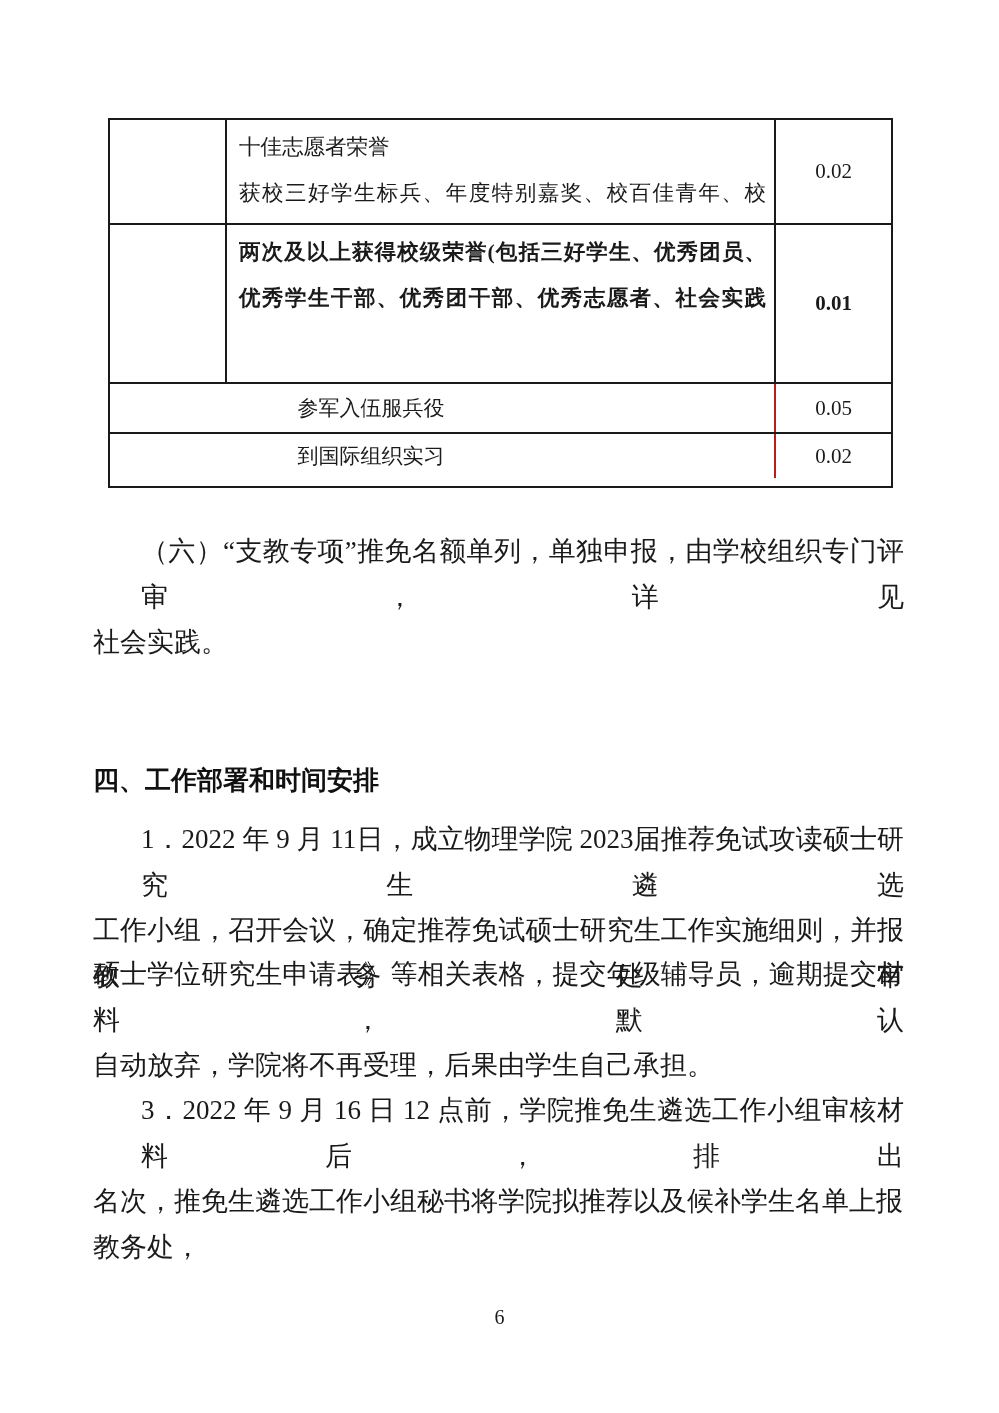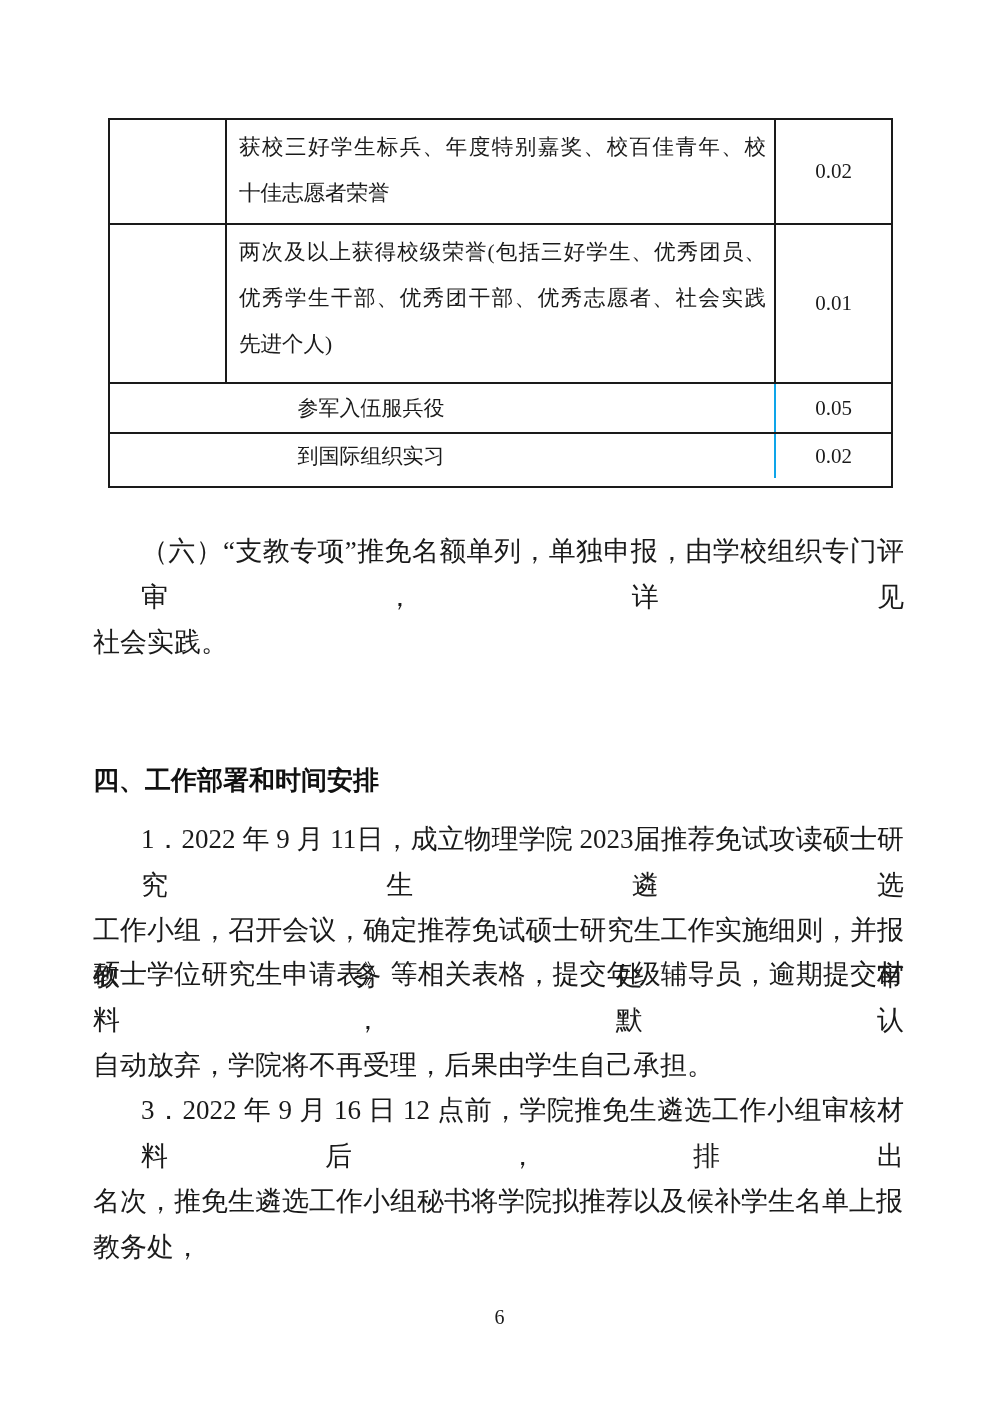--- a/index.html
+++ b/index.html
@@ -16,40 +16,40 @@
   .doc-table{
     position:absolute;left:108px;top:118px;
     width:785px;height:370px;
     border:2px solid #1a1a1a;
     box-sizing:border-box;
     display:flex;flex-direction:column;
   }
   .t-row{display:flex;box-sizing:border-box;}
   .t-row + .t-row{border-top:2px solid #1a1a1a;}
   .row-a{height:103px;}
-  .row-b{height:159px;}
+  .row-b{height:159px;font-weight:bold;}
   .row-c{height:50px;}
   .row-d{height:46px;}
   .t-cell{box-sizing:border-box;}
   .t-col1{width:117px;border-right:2px solid #1a1a1a;}
   .t-col2{
     width:549px;border-right:2px solid #1a1a1a;
     padding:4px 8px 0 12px;
     font-size:21.5px;line-height:46px;
   }
   .t-col2 .cell-line{text-align:justify;}
   .t-col2 .cell-line.full{text-align-last:justify;}
   .t-val{
     flex:1;
     display:flex;align-items:center;justify-content:center;
     font-size:21px;
     border-radius:14px;
   }
   .t-merged{
-    width:666px;border-right:2px solid #0ea5e9;
+    width:666px;border-right:2px solid #b91c1c;
     display:flex;align-items:center;justify-content:center;
     padding-right:142px;
     font-size:21px;
   }
   
   .para{
     position:absolute;left:93px;width:811px;
     font-size:27px;line-height:45.5px;
   }
   .b-line{min-height:45.5px;}
@@ -71,32 +71,31 @@
 </head>
 <body>
 
 <div class="page">
 
   <div class="doc-table">
 
     <div class="t-row row-a">
       <div class="t-cell t-col1"></div>
       <div class="t-cell t-col2">
+        <div class="cell-line">十佳志愿者荣誉</div>
         <div class="cell-line full">获校三好学生标兵、年度特别嘉奖、校百佳青年、校</div>
-        <div class="cell-line">十佳志愿者荣誉</div>
       </div>
       <div class="t-cell t-val">0.02</div>
     </div>
 
     <div class="t-row row-b">
       <div class="t-cell t-col1"></div>
       <div class="t-cell t-col2">
         <div class="cell-line full">两次及以上获得校级荣誉(包括三好学生、优秀团员、</div>
         <div class="cell-line full">优秀学生干部、优秀团干部、优秀志愿者、社会实践</div>
-        <div class="cell-line">先进个人)</div>
       </div>
       <div class="t-cell t-val">0.01</div>
     </div>
 
     <div class="t-row row-c">
       <div class="t-cell t-merged">参军入伍服兵役</div>
       <div class="t-cell t-val">0.05</div>
     </div>
 
     <div class="t-row row-d">

